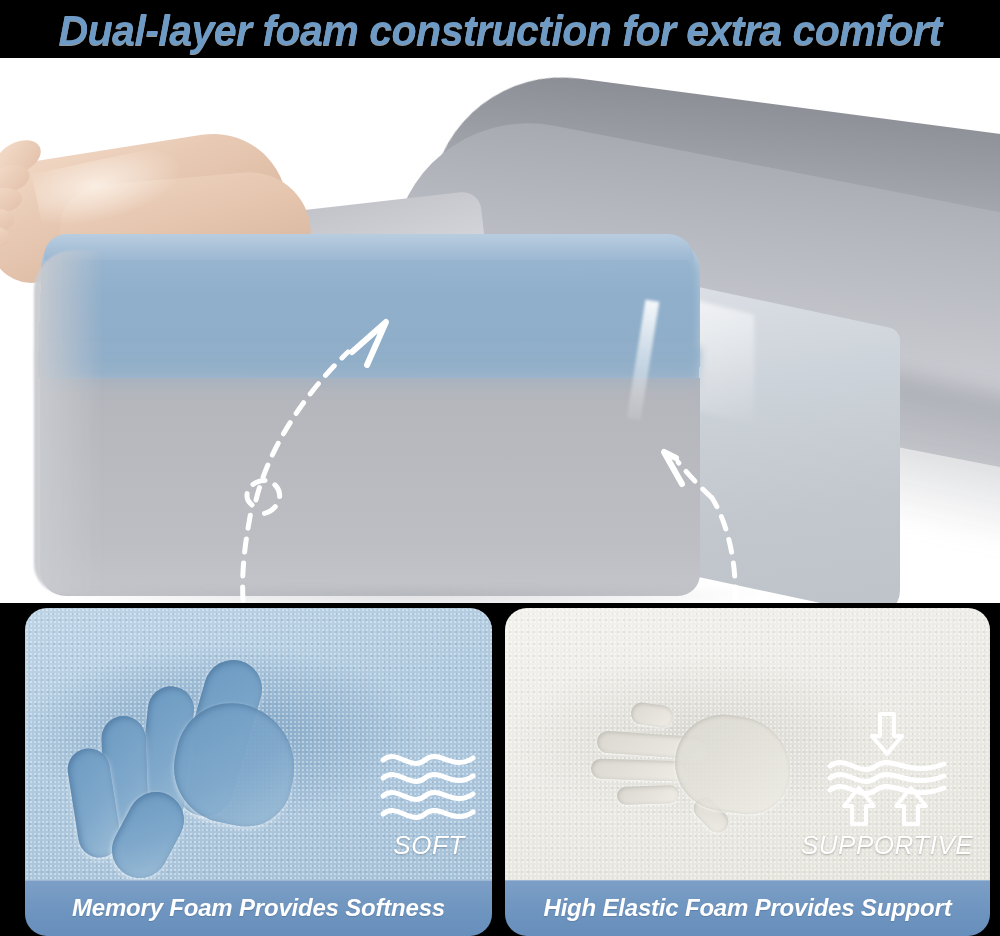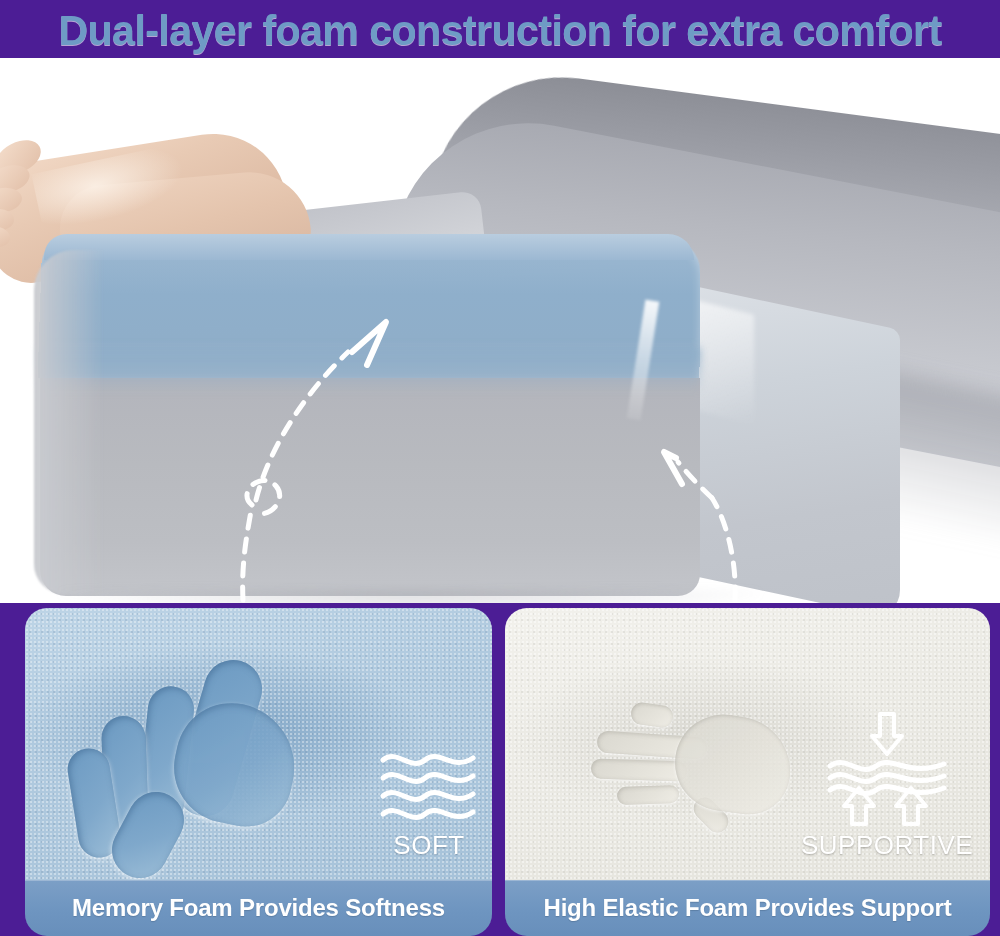--- a/index.html
+++ b/index.html
@@ -2,21 +2,21 @@
 <html><head>
 <meta charset="utf-8">
 <title>Dual-layer foam construction</title>
 <style>
   html,body{margin:0;padding:0;background:#fff;}
   body{
     width:1000px;height:936px;position:relative;overflow:hidden;
     font-family:"Liberation Sans","DejaVu Sans",sans-serif;
     background:#ffffff;
   }
-  .stage{position:absolute;inset:0;width:1000px;height:936px;overflow:hidden;background:#4c1d95;}
+  .stage{position:absolute;inset:0;width:1000px;height:936px;overflow:hidden;background:#000000;font-style:italic;}
 
   
   .headline{
     position:absolute;left:0;top:2px;width:1000px;height:58px;
     display:flex;align-items:center;justify-content:center;
     font-size:42px;font-weight:bold;letter-spacing:-0.6px;
     color:#6E9BC5;
     transform:scaleX(0.98);
     white-space:nowrap;
     text-shadow:0 1px 0 rgba(255,255,255,.6);

